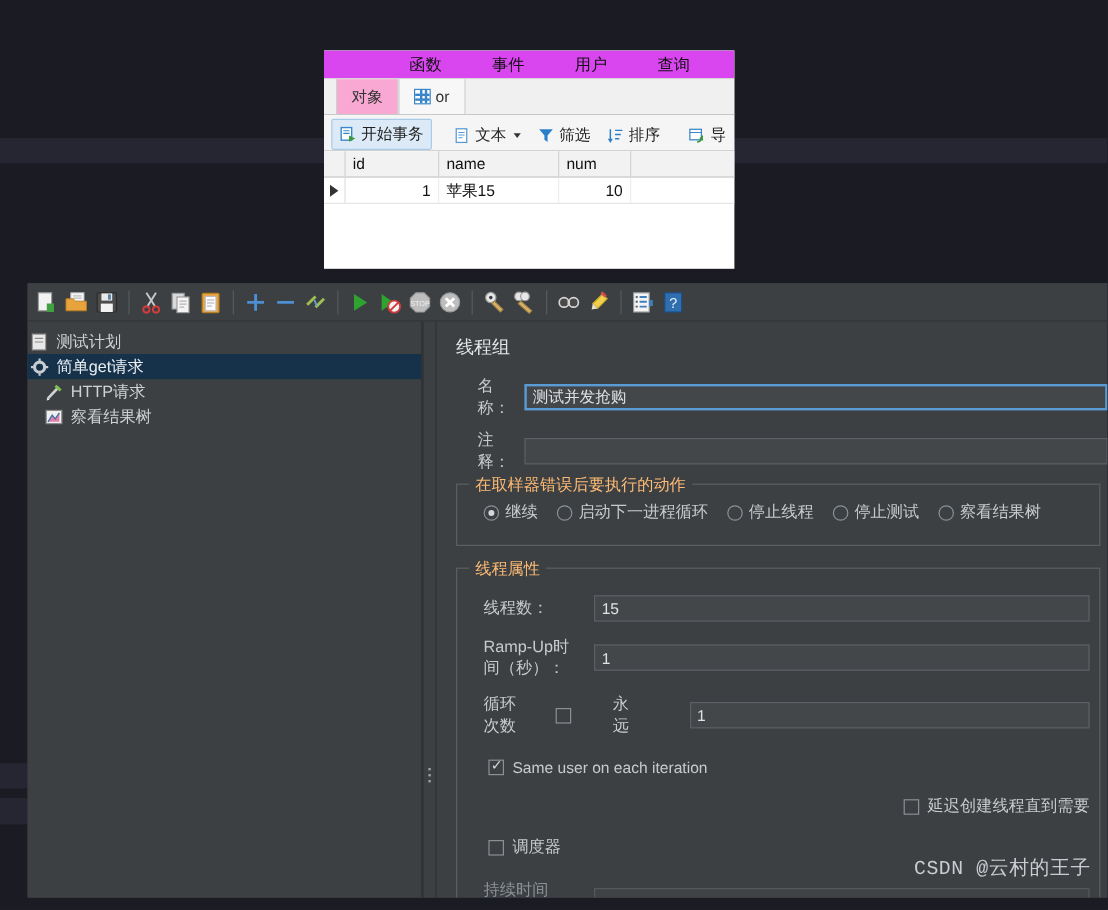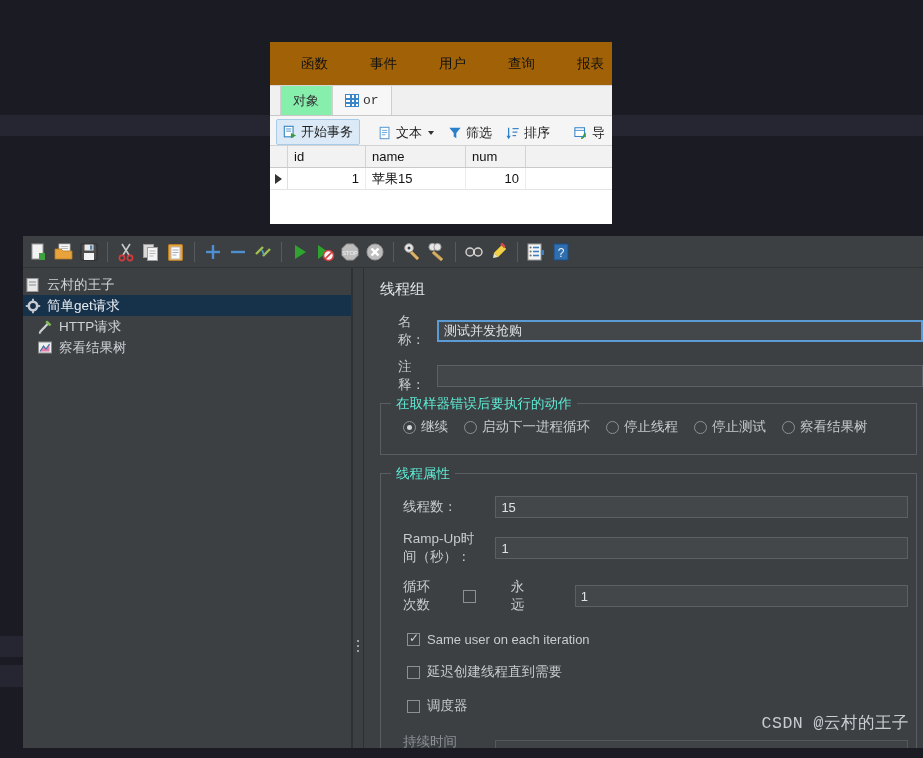--- a/index.html
+++ b/index.html
@@ -26,22 +26,23 @@
     position:absolute; left:0; width:23px; top:665px; height:22px;
     background:#262633;
   }
 
   
   .navicat {
     position:absolute; left:270px; top:42px; width:342px; height:182px;
     background:#ffffff; overflow:hidden;
   }
   .nv-menubar {
-    height:44px; background:#a16207; display:flex; align-items:center;
+    height:24px; background:#d946ef; display:flex; align-items:center;
     border-bottom:1px solid #d6d6d6;
+    padding-left:40px;
   }
   .nv-menu-item {
     color:#111; font-size:13.5px; padding:0 7px; white-space:nowrap;
   }
   .nv-menu-item:nth-child(1){ margin-left:24px; }
   .nv-menu-item + .nv-menu-item { margin-left:28px; }
 
   .nv-tabrow {
     height:30px; background:#f0f0f0; display:flex; align-items:stretch;
     border-bottom:1px solid #c8c8c8; padding-left:10px;
@@ -157,21 +158,21 @@
   }
   .jm-input.focused { border:2px solid #5b9bd5; background:#43474a; }
   .jm-input.disabled { color:#8b9095; background:#3f4346; border-color:#55595c; }
 
   .group {
     border:1px solid #5a5e62; margin:6px 6px 0 4px; padding:14px 8px 10px 8px;
     position:relative;
   }
   .group > .g-title {
     position:absolute; top:-9px; left:10px; background:#3c4043; padding:0 5px;
-    color:#5eead4; font-size:13.5px; white-space:nowrap;
+    color:#fdba74; font-size:13.5px; white-space:nowrap;
   }
   .radio-row { display:flex; align-items:center; gap:0; flex-wrap:nowrap; }
   .radio-item { display:flex; align-items:center; gap:5px; margin-right:16px; white-space:nowrap; }
   .radio {
     width:13px; height:13px; border-radius:50%; border:1px solid #8b9095;
     background:#3c4043; position:relative; flex:0 0 auto;
   }
   .radio.on::after {
     content:""; position:absolute; left:3px; top:3px; width:5px; height:5px;
     border-radius:50%; background:#d5d7da;
@@ -209,24 +210,24 @@
 
     <div class="nv-menubar">
       <div class="nv-menu-item">函数</div>
       <div class="nv-menu-item">事件</div>
       <div class="nv-menu-item">用户</div>
       <div class="nv-menu-item">查询</div>
       <div class="nv-menu-item">报表</div>
     </div>
 
     <div class="nv-tabrow">
-      <div class="nv-tab" style="background:#86efac;">
+      <div class="nv-tab" style="background:#f9a8d4;">
         <span>对象</span>
       </div>
-      <div class="nv-tab" style="background:#f7f7f7;font-family:Liberation Mono, monospace;">
+      <div class="nv-tab" style="background:#f7f7f7;">
         <span class="grid-ico"></span>
         <span>or</span>
       </div>
     </div>
 
     <div class="nv-toolbar">
       <div class="nv-tb-btn sel">
         <svg class="tb-ico" viewBox="0 0 16 16">
           <rect x="1.5" y="1.5" width="10" height="12" fill="#fff" stroke="#3a86c8" stroke-width="1.3"></rect>
           <line x1="3.5" y1="4.5" x2="9.5" y2="4.5" stroke="#3a86c8" stroke-width="1"></line>
@@ -456,21 +457,21 @@
     <div class="jm-body">
 
       <div class="jm-left">
 
         <div class="tree-node lvl0">
           <svg class="tn-ico" viewBox="0 0 16 16">
             <rect x="2" y="1.5" width="11" height="13" fill="#e8e8e8" stroke="#9a9a9a"></rect>
             <line x1="4" y1="5" x2="11" y2="5" stroke="#8a8a8a"></line>
             <line x1="4" y1="8" x2="11" y2="8" stroke="#8a8a8a"></line>
           </svg>
-          <span>云村的王子</span>
+          <span>测试计划</span>
         </div>
 
         <div class="tree-node lvl0 selected">
           <svg class="tn-ico" viewBox="0 0 16 16">
             <circle cx="8" cy="8" r="4.2" fill="none" stroke="#c9ccd0" stroke-width="2.6"></circle>
             <circle cx="8" cy="8" r="1.6" fill="#16324b"></circle>
             <g stroke="#c9ccd0" stroke-width="1.8">
               <line x1="8" y1="0.8" x2="8" y2="3"></line>
                 <line x1="8" y1="13" x2="8" y2="15.2"></line>
               <line x1="0.8" y1="8" x2="3" y2="8"></line>
@@ -565,21 +566,21 @@
             <span class="chk" style="margin-right:7px;"></span>
             <div class="field-label" style="width:47px;">永远</div>
             <input class="jm-input" style="width: 640px;" value="1">
           </div>
 
           <div class="chk-row" style="margin-top:18px;">
             <span class="chk on"></span>
             <span class="en">Same user on each iteration</span>
           </div>
 
-          <div class="chk-row" style="margin-top:16px;">
+          <div class="chk-row" style="margin-top:16px;justify-content:flex-end;">
             <span class="chk"></span>
             <span>延迟创建线程直到需要</span>
           </div>
 
           <div class="chk-row" style="margin-top:16px;">
             <span class="chk"></span>
             <span>调度器</span>
           </div>
 
           <div class="field-row" style="margin-top:18px;">

